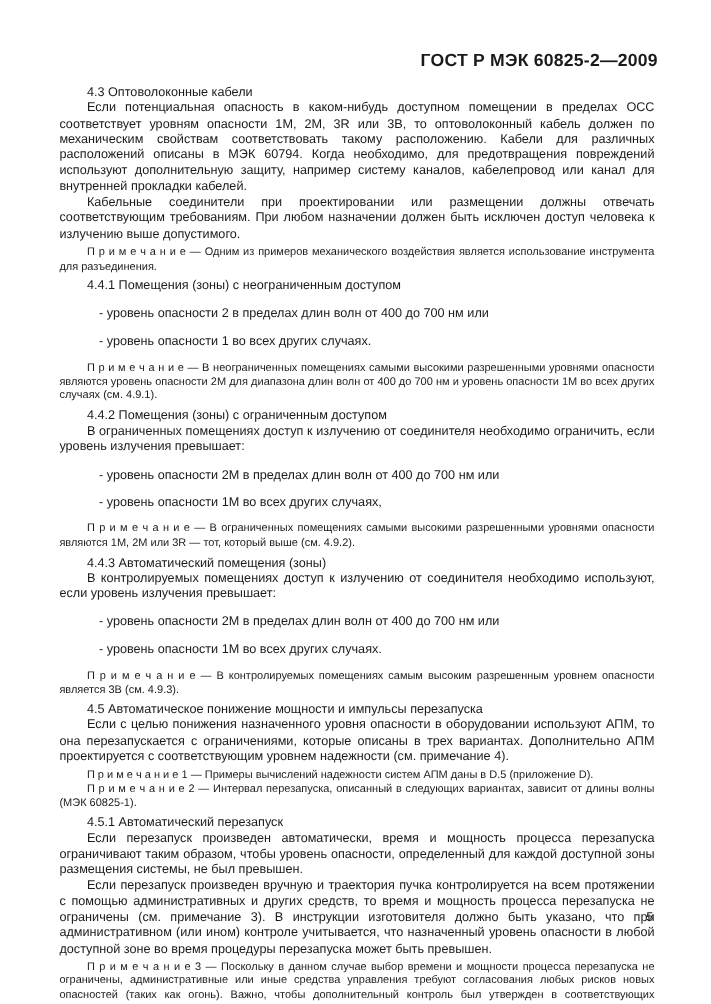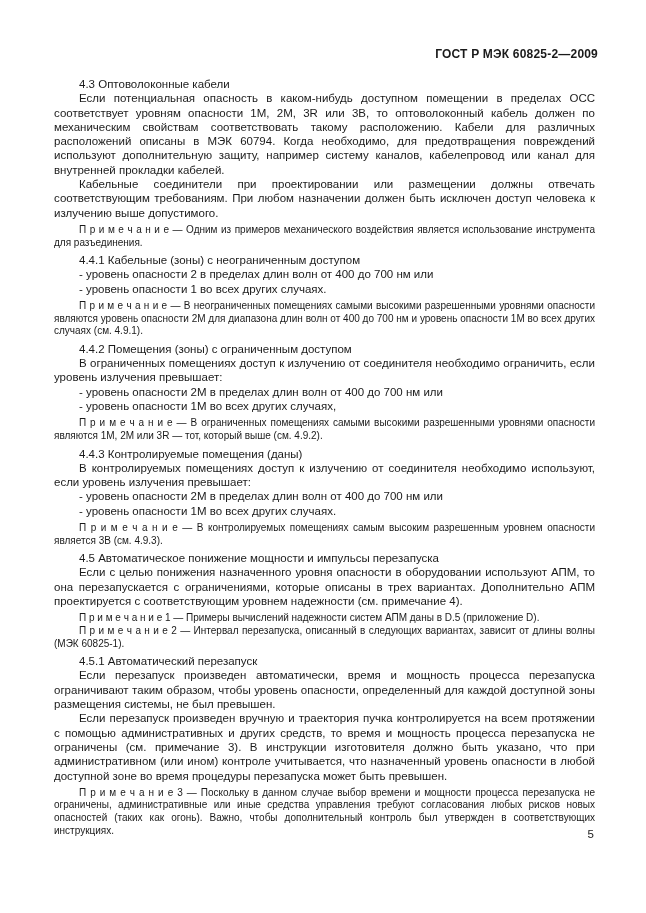--- a/index.html
+++ b/index.html
@@ -13,21 +13,21 @@
     height: 913px;
     background: #ffffff;
     font-family: "Liberation Sans", sans-serif;
     color: #1a1a1a;
     overflow: hidden;
   }
   .doc-header {
     position: absolute;
     top: 47px;
     right: 48px;
-    font-size: 12px;
+    font-size: 16px;
     font-weight: bold;
     letter-spacing: 0.2px;
   }
   .doc-body {
     position: absolute;
     top: 77px;
     left: 54px;
     width: 541px;
   }
   .heading {
@@ -40,21 +40,21 @@
   .para {
     font-size: 11.5px;
     line-height: 14.3px;
     margin: 0;
     text-align: justify;
     text-indent: 25px;
   }
   .list-item {
     font-size: 11.5px;
     line-height: 14.3px;
-    margin: 0;
+    margin: 11px;
     text-indent: 25px;
   }
   .note {
     font-size: 10px;
     line-height: 12.6px;
     margin: 4px 0;
     text-align: justify;
     text-indent: 25px;
   }
   .note + .note {
@@ -72,30 +72,30 @@
 
 <div class="page">
 
   <div class="doc-header">ГОСТ Р МЭК 60825-2—2009</div>
 
   <div class="doc-body">
     <p class="heading">4.3 Оптоволоконные кабели</p>
     <p class="para">Если потенциальная опасность в каком-нибудь доступном помещении в пределах ОСС соответствует уровням опасности 1М, 2М, 3R или 3В, то оптоволоконный кабель должен по механическим свойствам соответствовать такому расположению. Кабели для различных расположений описаны в МЭК 60794. Когда необходимо, для предотвращения повреждений используют дополнительную защиту, например систему каналов, кабелепровод или канал для внутренней прокладки кабелей.</p>
     <p class="para">Кабельные соединители при проектировании или размещении должны отвечать соответствующим требованиям. При любом назначении должен быть исключен доступ человека к излучению выше допустимого.</p>
     <p class="note">П р и м е ч а н и е — Одним из примеров механического воздействия является  использование инструмента для  разъединения.</p>
-    <p class="heading">4.4.1 Кабельные (зоны) с неограниченным доступом</p>
+    <p class="heading">4.4.1 Помещения (зоны) с неограниченным доступом</p>
     <p class="list-item">- уровень опасности 2 в пределах длин волн от 400 до 700 нм  или</p>
     <p class="list-item">- уровень опасности 1 во всех других случаях.</p>
     <p class="note">П р и м е ч а н и е — В неограниченных помещениях самыми высокими разрешенными уровнями опасности являются уровень опасности 2М для диапазона длин волн от 400 до 700 нм и уровень опасности 1М во всех других случаях (см. 4.9.1).</p>
     <p class="heading">4.4.2 Помещения (зоны) с ограниченным доступом</p>
     <p class="para">В ограниченных помещениях доступ к излучению от соединителя необходимо ограничить, если уровень излучения превышает:</p>
     <p class="list-item">- уровень опасности 2М в пределах длин волн от 400 до 700 нм или</p>
     <p class="list-item">- уровень опасности 1М во всех других случаях,</p>
     <p class="note">П р и м е ч а н и е — В ограниченных помещениях самыми высокими разрешенными уровнями опасности являются 1М, 2М или 3R — тот, который выше (см. 4.9.2).</p>
-    <p class="heading">4.4.3 Контролируемые помещения (даны)</p>
+    <p class="heading">4.4.3 Автоматический помещения (зоны)</p>
     <p class="para">В контролируемых помещениях доступ к излучению от соединителя необходимо используют, если уровень излучения превышает:</p>
     <p class="list-item">- уровень опасности 2М в пределах длин волн от 400 до 700 нм или</p>
     <p class="list-item">- уровень опасности 1М во всех других случаях.</p>
     <p class="note">П р и м е ч а н и е — В контролируемых помещениях самым высоким разрешенным уровнем опасности является 3В (см. 4.9.3).</p>
     <p class="heading">4.5 Автоматическое понижение мощности и импульсы перезапуска</p>
     <p class="para">Если с целью понижения назначенного уровня опасности в оборудовании используют АПМ, то она перезапускается с ограничениями, которые описаны в трех вариантах. Дополнительно АПМ проектируется с соответствующим уровнем надежности (см. примечание 4).</p>
     <p class="note">П р и м е ч а н и е 1 — Примеры вычислений  надежности систем АПМ даны в D.5 (приложение D).</p>
     <p class="note">П р и м е ч а н и е 2 — Интервал  перезапуска, описанный  в следующих вариантах, зависит от длины волны (МЭК 60825-1).</p>
     <p class="heading">4.5.1 Автоматический перезапуск</p>
     <p class="para">Если перезапуск произведен автоматически, время и мощность процесса перезапуска ограничивают таким образом, чтобы уровень опасности, определенный для каждой доступной зоны размещения системы, не был превышен.</p>

